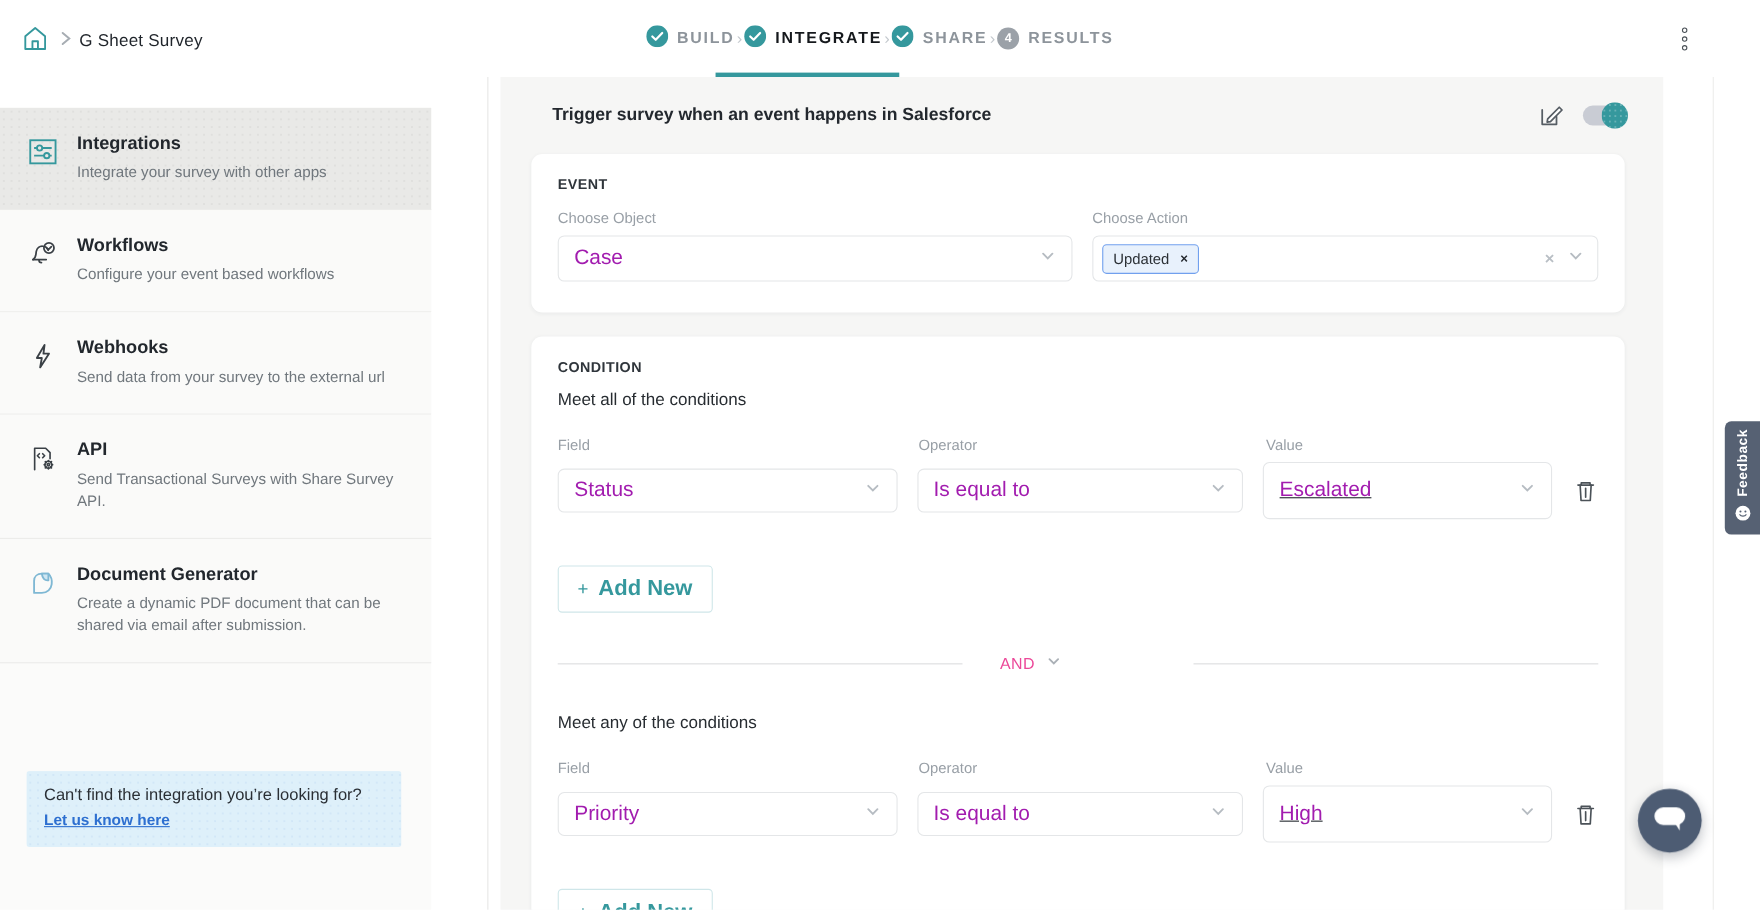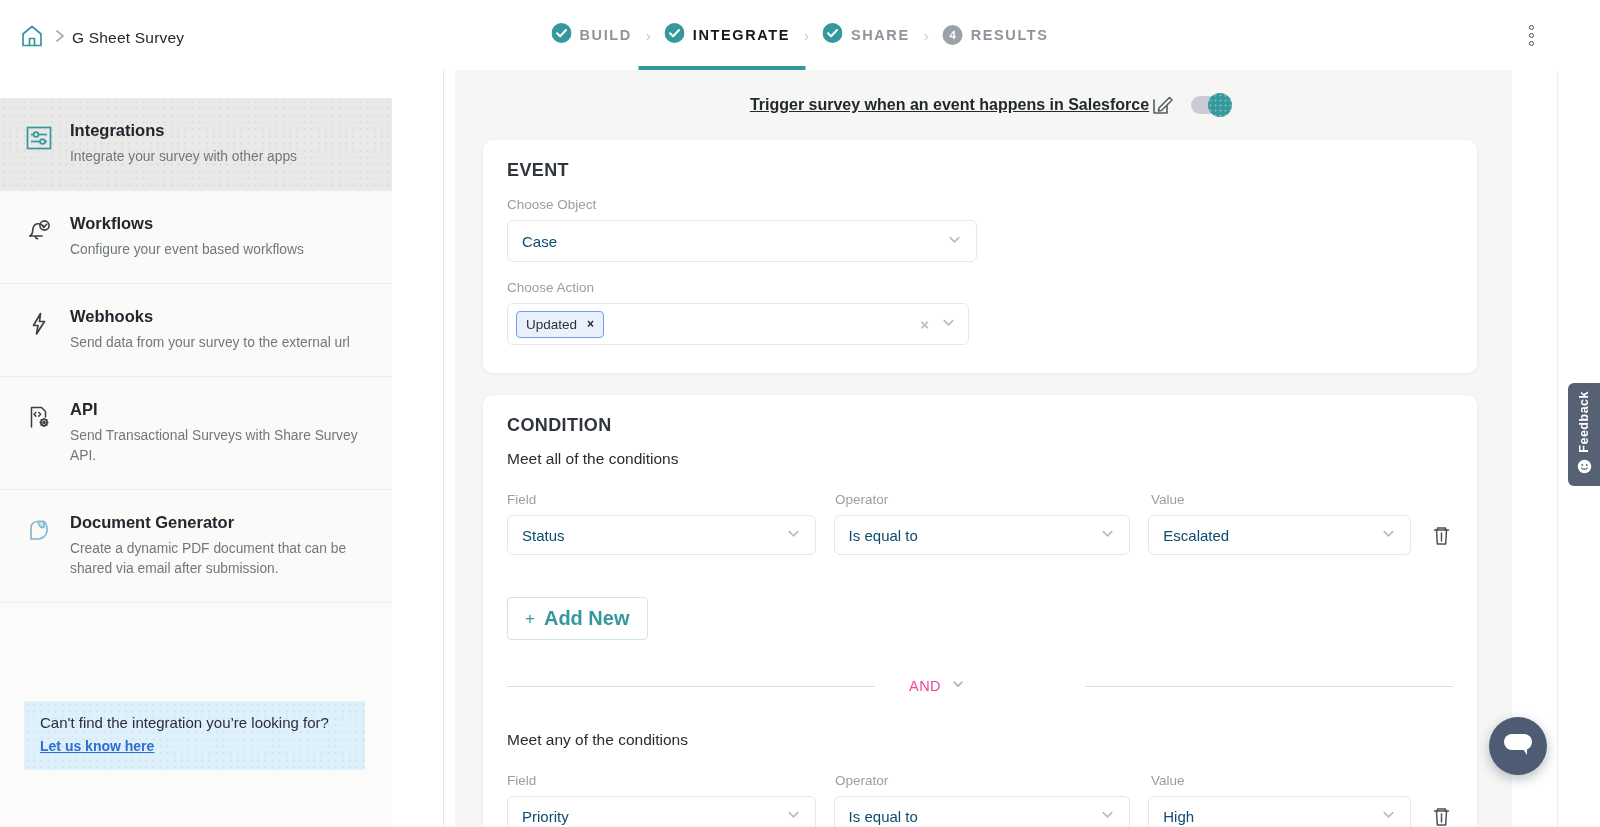--- a/index.html
+++ b/index.html
@@ -7,21 +7,21 @@
     font-family:"Liberation Sans", sans-serif; color:#23282e; }
 
   
   .topbar { position:fixed; top:0; left:0; width:1600px; height:70px; background:#fff; z-index:20; }
   .topbar-left { position:absolute; left:16px; top:0; height:75px; display:flex; align-items:center; gap:6px; }
   .home-btn { width:32px; height:32px; display:flex; align-items:center; justify-content:center; cursor:pointer; }
   .crumb-chevron { color:#a7adb3; }
   .crumb-title { font-size:15.5px; font-weight:500; color:#1f242a; letter-spacing:.2px; }
 
   .steps { position:absolute; left:50%; transform:translateX(-50%); top:0; height:70px;
-    display:flex; align-items:center; gap:14px; }
+    display:flex; align-items:center; gap:2px; }
   .step { position:relative; height:70px; display:flex; align-items:center; gap:8px; cursor:pointer; }
   .step-label { font-size:14.5px; font-weight:700; letter-spacing:1.6px; color:#8d949b; }
   .step.active .step-label { color:#15181c; }
   .step.active::after { content:""; position:absolute; left:-26px; right:-16px; bottom:0; height:4px; background:#35989d; }
   .step-sep { color:#c3c8cd; font-size:15px; }
   .num-circle { width:20px; height:20px; border-radius:50%; background:#9ba1a8; color:#fff;
     font-size:11.5px; font-weight:700; display:flex; align-items:center; justify-content:center; }
 
   .kebab { position:absolute; right:62px; top:20px; width:14px; height:30px; display:flex; flex-direction:column;
     align-items:center; justify-content:center; gap:3px; cursor:pointer; }
@@ -42,57 +42,57 @@
   .side-notice-text { font-size:15px; font-weight:500; color:#2a2f35; margin-bottom:6px; }
   .side-notice-link { font-size:14px; font-weight:700; color:#2d6fd0; text-decoration:underline; cursor:pointer; display:inline-block; }
 
   
   .main { position:fixed; left:392px; top:70px; right:0; bottom:0; background:#fff; }
   .hairline-left { position:absolute; left:51px; top:0; bottom:0; width:1px; background:#e7e7e6; }
   .hairline-right { position:absolute; right:42px; top:0; bottom:0; width:1px; background:#ededec; }
   .panel { position:absolute; left:63px; top:0; bottom:0; width:1057px; background:#f6f6f5; overflow:hidden; }
   .panel-inner { padding:0 35px 0 28px; }
 
-  .trigger-row { display:flex; align-items:center; justify-content:center; padding:22px 0 22px 19px;text-decoration:underline; }
+  .trigger-row { display:flex; align-items:center; justify-content:space-between; padding:22px 0 22px 19px; }
   .trigger-title { font-size:16px; font-weight:700; color:#23282e; }
   .trigger-actions { display:flex; align-items:center; gap:16px; }
   .edit-btn { width:26px; height:26px; cursor:pointer; display:flex; align-items:center; justify-content:center; }
   .toggle { position:relative; width:38px; height:18px; border-radius:10px; background:#c9ccd4; cursor:pointer; }
   .toggle-knob { position:absolute; right:-3px; top:-3px; width:24px; height:24px; border-radius:50%; background:#35989d;
     background-image:radial-gradient(rgba(255,255,255,.25) 1px, transparent 1.2px); background-size:5px 5px; }
 
   .card { background:#fff; border-radius:10px; box-shadow:0 1px 4px rgba(40,50,60,.06); }
   .card-event { padding:20px 24px 28px; }
   .card-cond { margin-top:22px; padding:20px 24px 26px; min-height:522px; }
-  .card-heading { font-size:18px; font-weight:700; letter-spacing:.4px; color:#2f353b; }
+  .card-heading { font-size:13px; font-weight:700; letter-spacing:.4px; color:#2f353b; }
 
   .field-label { font-size:13.5px; color:#989fa6; margin-bottom:8px; }
   .select { height:42px; background:#fff; border:1px solid #e4e6e8; border-radius:6px; display:flex;
     align-items:center; padding:0 14px; cursor:pointer; }
-  .select-value { font-size:15px; color:#0c4a6e; flex:1; }
+  .select-value { font-size:19px; color:#a21caf; flex:1; }
   .select .chev { flex:0 0 auto; }
 
-  .event-grid { display:flex; gap:18px; margin-top:16px;flex-direction:column; }
+  .event-grid { display:flex; gap:18px; margin-top:16px; }
   .event-col1 { width:470px; }
   .event-col2 { width:462px; }
 
   .multiselect { height:42px; border:1px solid #e4e6e8; border-radius:6px; display:flex; align-items:center;
     padding:0 12px 0 8px; cursor:pointer; background:#fff; }
   .chip { display:flex; align-items:center; gap:10px; background:#e8f1fc; border:1px solid #71a0ee; border-radius:4px;
     padding:5px 9px; font-size:13.5px; color:#2b3035; }
   .chip-x { font-weight:700; font-size:12px; color:#23282e; cursor:pointer; }
   .ms-spacer { flex:1; }
   .ms-clear { color:#b9bfc5; font-size:15px; font-weight:600; margin-right:12px; cursor:pointer; }
 
   .cond-section-label { font-size:15.5px; color:#272c31; margin-top:14px; }
   .cond-labels { display:flex; margin-top:24px; margin-bottom:8px; }
   .cond-labels .l1 { width:328px; } .cond-labels .l2 { width:316px; }
   .cond-labels span { font-size:13.5px; color:#989fa6; }
   .cond-row { display:flex; align-items:center; gap:18px; }
-  .w-field { width:310px; height:40px; } .w-op { width:298px; height:40px; } .w-val { width:264px; height:40px; }
+  .w-field { width:310px; height:40px; } .w-op { width:298px; height:40px; } .w-val { width:264px; height:52px;text-decoration:underline; }
   .trash-btn { width:24px; height:24px; display:flex; align-items:center; justify-content:center; cursor:pointer; }
 
   .add-new { margin-top:42px; display:inline-flex; align-items:center; gap:9px; background:#fff;
     border:1px solid #cfe6e9; border-radius:4px; padding:9px 17px; cursor:pointer; }
   .add-new .plus { color:#35989d; font-size:17px; font-weight:400; line-height:1; }
   .add-new .add-label { color:#35989d; font-size:20px; font-weight:700; }
 
   .and-wrap { display:flex; align-items:center; margin-top:37px; }
   .and-line { flex:1; height:1px; background:#dcdddf; }
   .and-center { display:flex; align-items:center; gap:10px; margin:0 30px 0 34px; cursor:pointer; }

